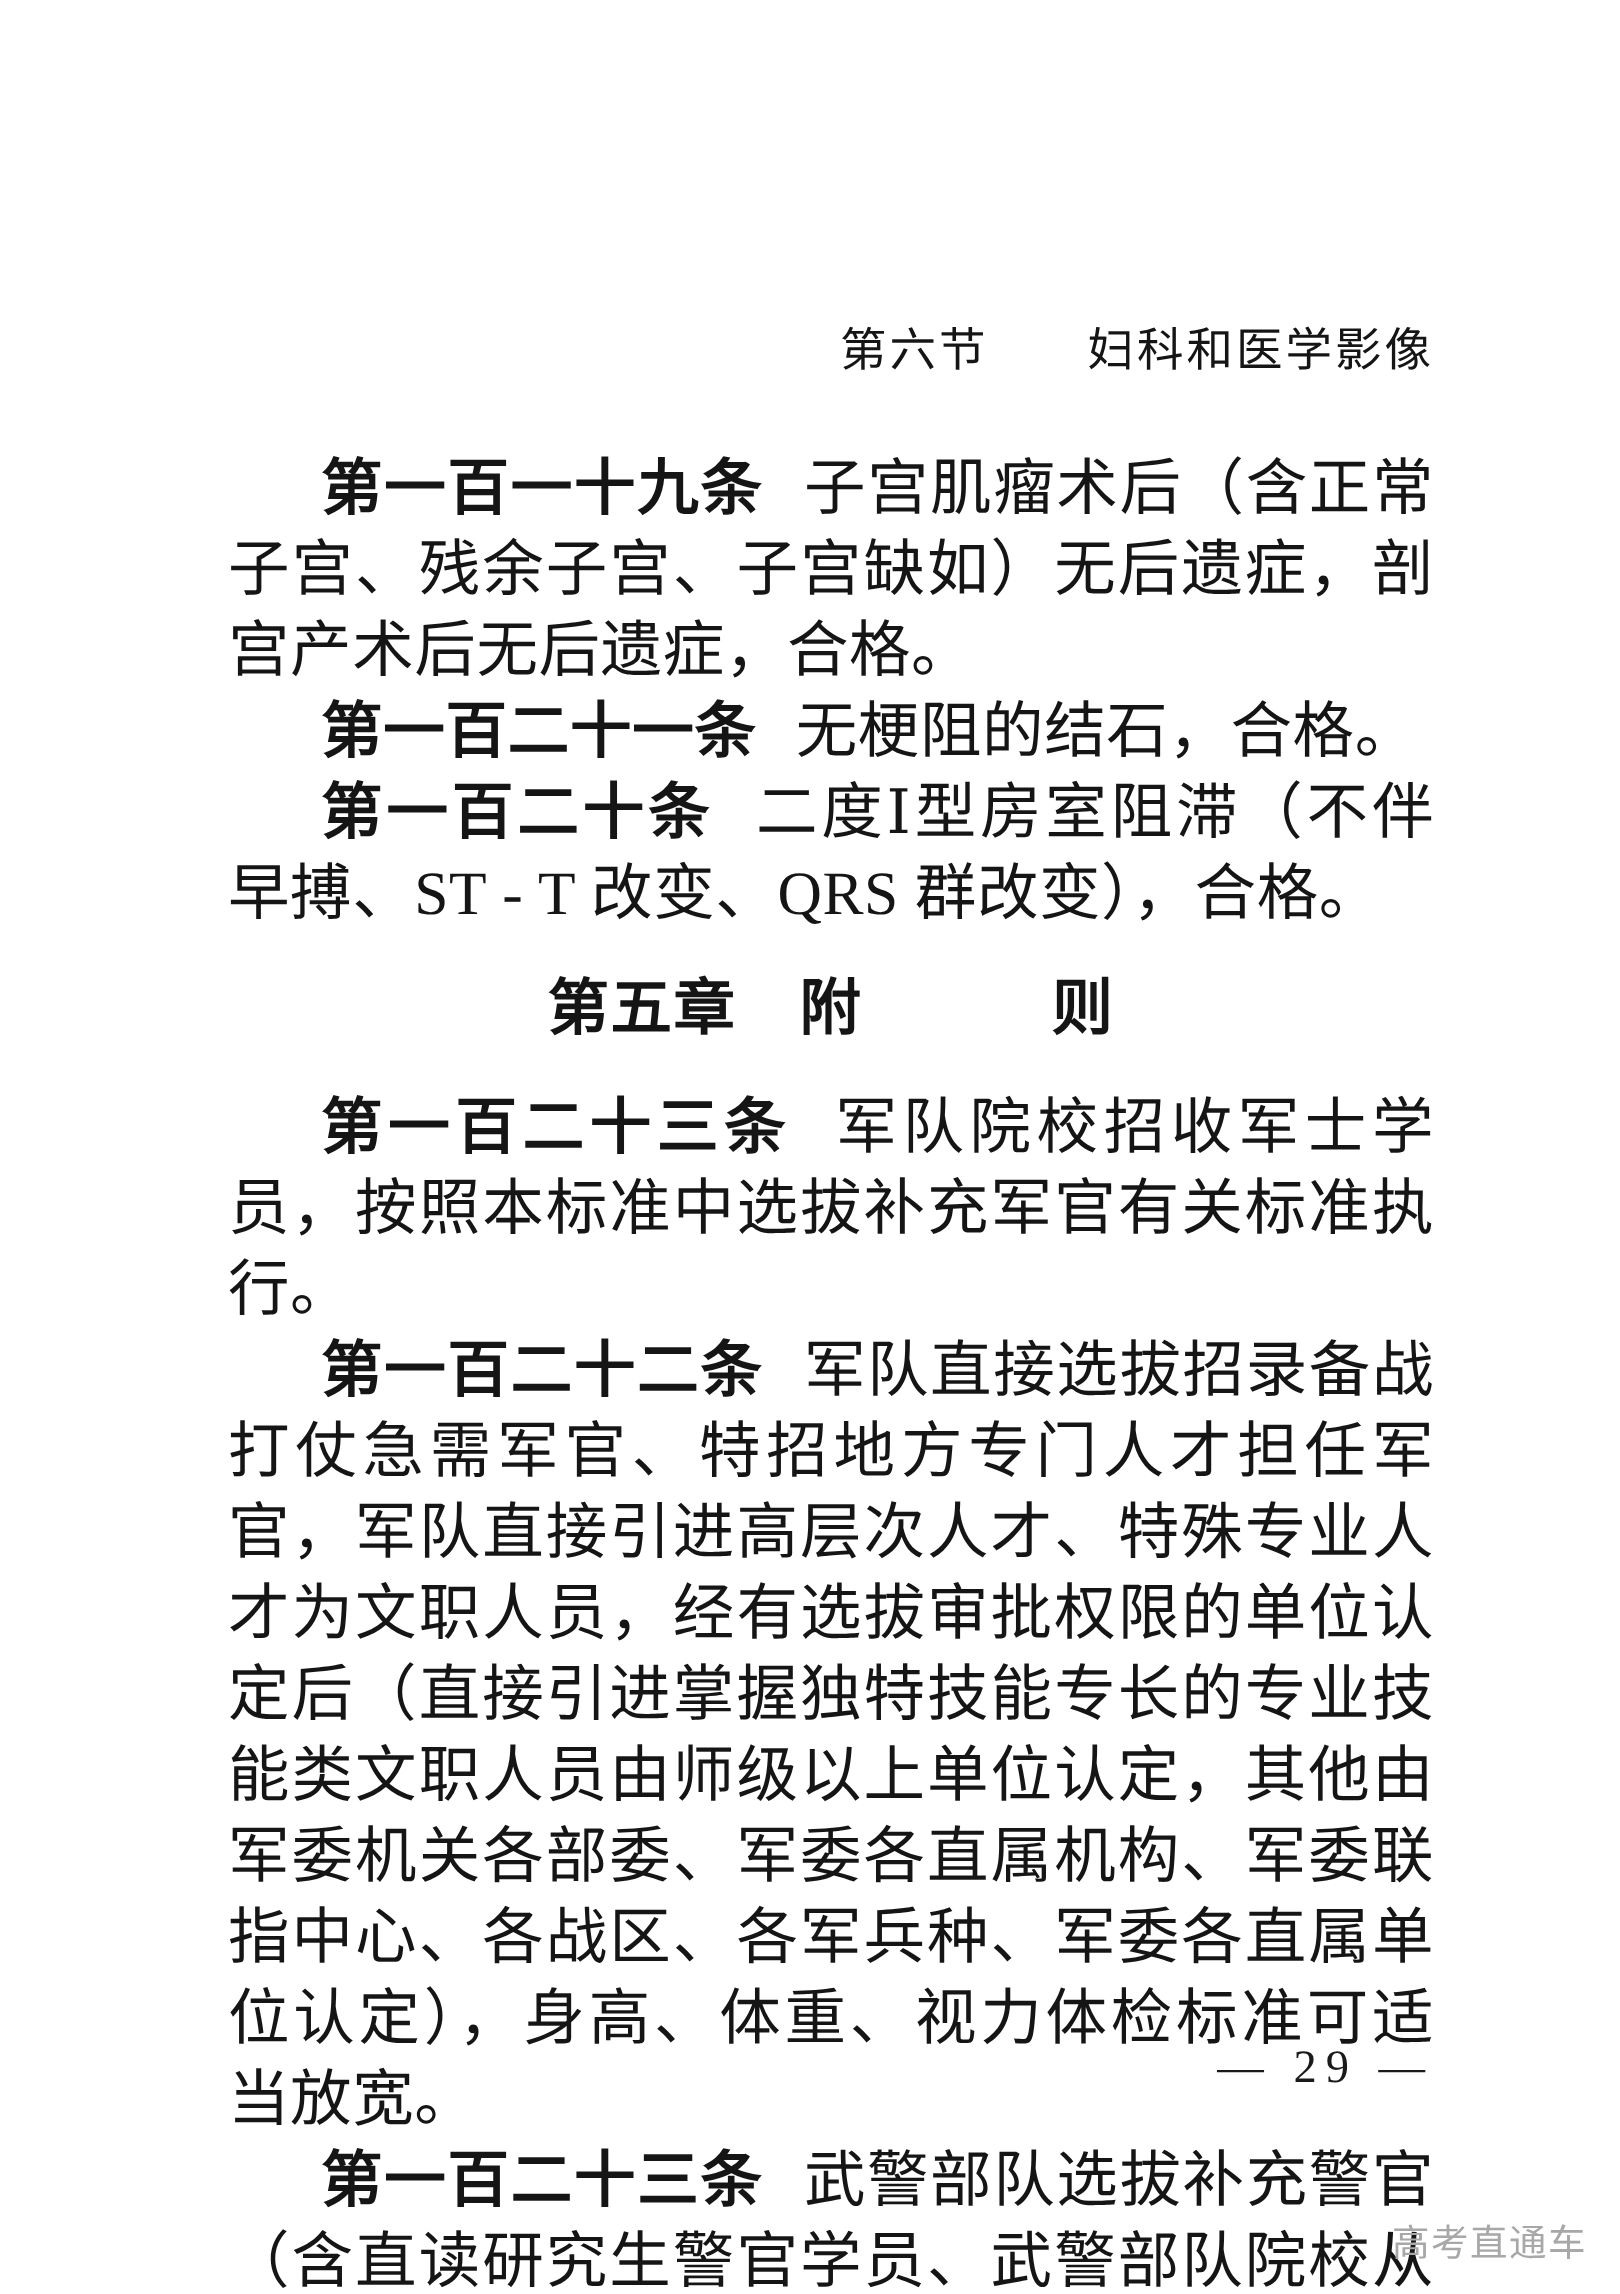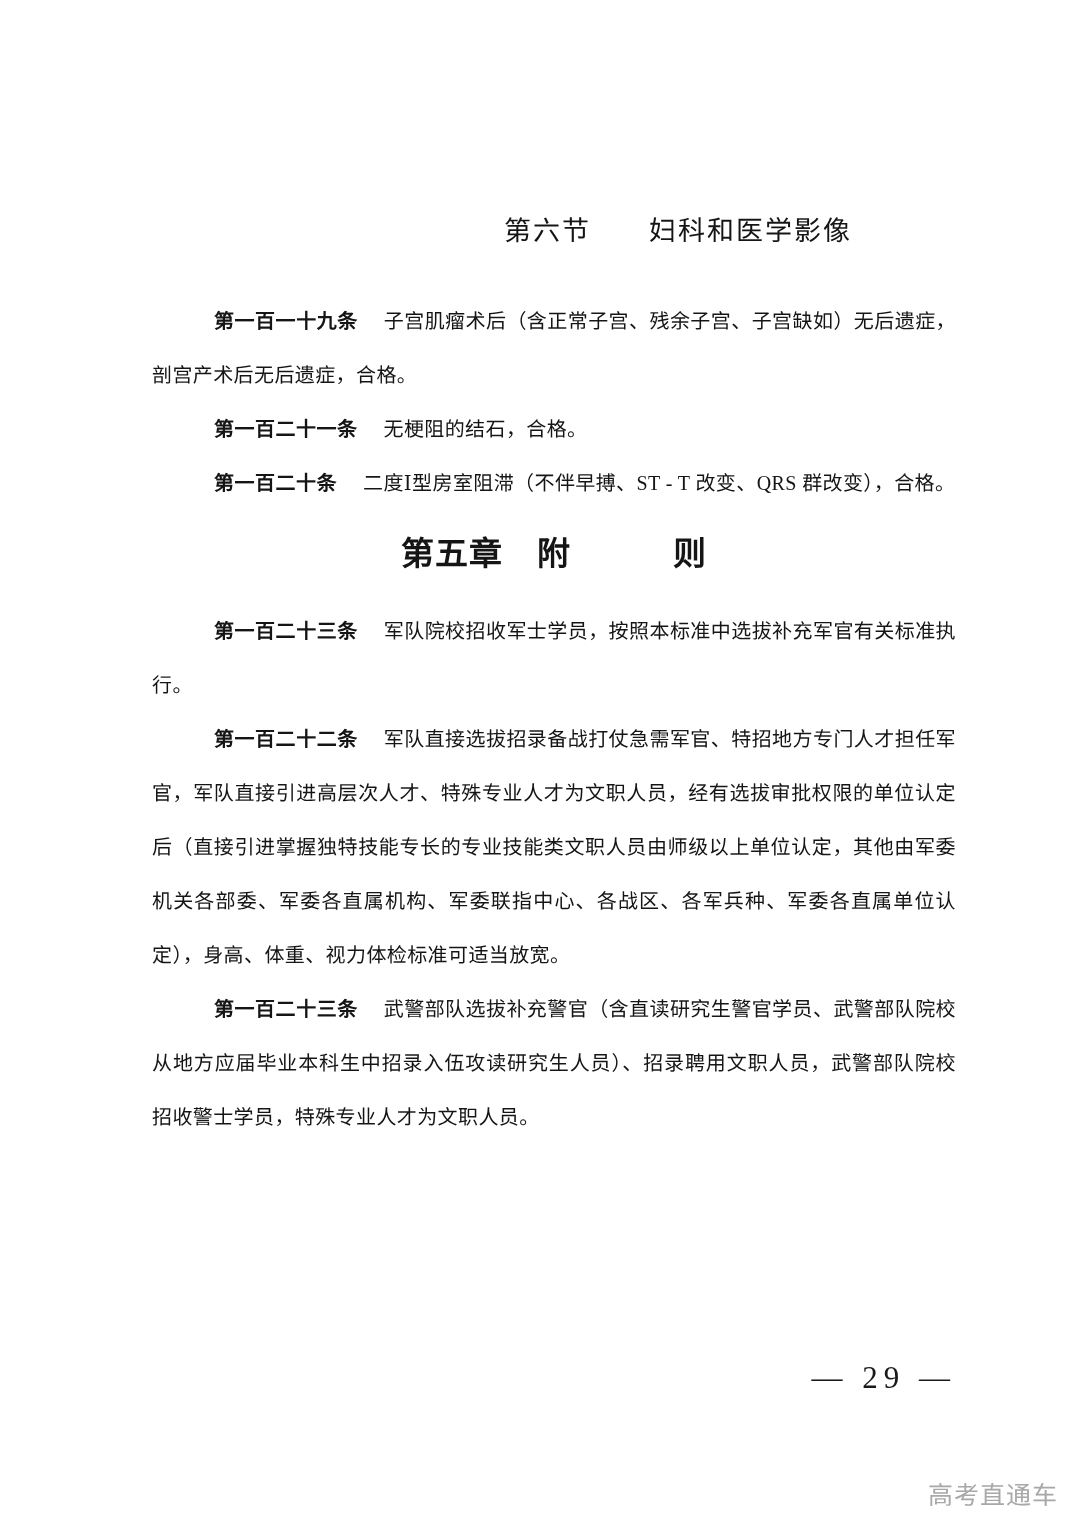--- a/index.html
+++ b/index.html
@@ -25,47 +25,47 @@
     position: absolute;
     left: 152px;
     top: 0;
     width: 804px;   
   }
 
   
   .section-heading {
     margin: 0;
     padding: 0;
-    font-size: 27px;
+    font-size: 31px;
     font-weight: 400;
     letter-spacing: 2px;
     line-height: 1;
-    text-align: center;
+    text-align: right;
     white-space: pre;
     text-indent: 248px;
   }
 
   
   .chapter-heading {
     margin: 0;
     padding: 0;
-    font-family: Liberation Mono, monospace;
-    font-size: 33px;
+    font-family: Liberation Sans, sans-serif;
+    font-size: 41px;
     font-weight: 700;
     line-height: 1;
     text-align: center;
     white-space: pre;
     letter-spacing: 1px;
   }
 
   
   .article {
     margin: 0;
     padding: 0;
-    font-size: 20px;
+    font-size: 41px;
     line-height: 54px;
     text-align: justify;
     text-justify: inter-ideograph;
     text-indent: 62px;
     letter-spacing: 0.4px;
   }
 
   .article .label {
     font-family: "Liberation Sans", "DejaVu Sans", sans-serif;
     font-weight: 700;

